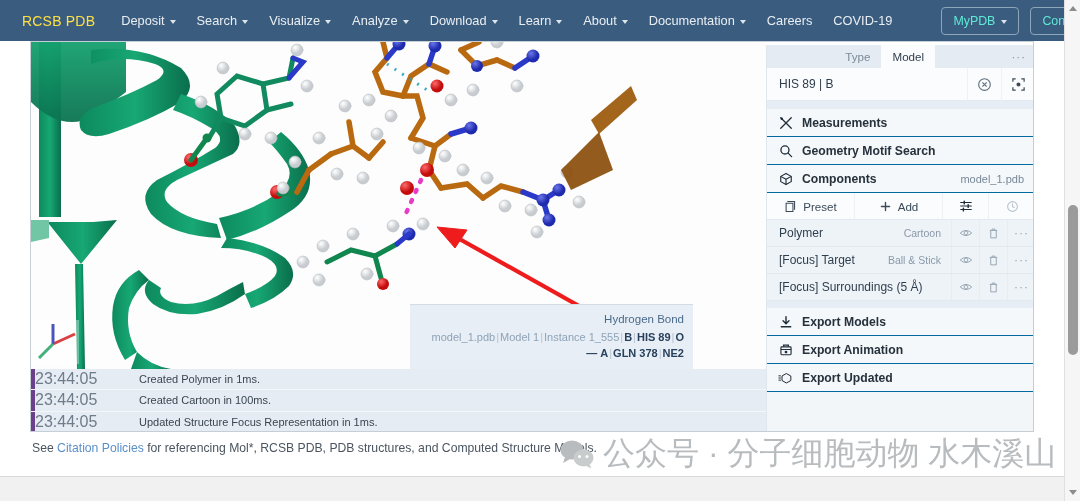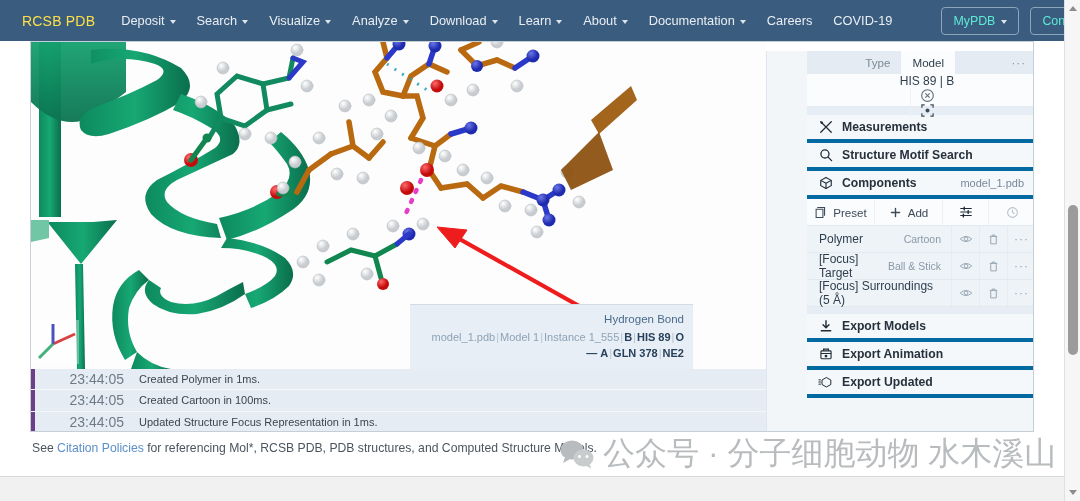--- a/index.html
+++ b/index.html
@@ -78,62 +78,60 @@
     position: absolute; left: 0; top: 327px; width: 735px; height: 64px;
     background: #ffffff; overflow: hidden;
   }
   .logrow {
     display: flex; align-items: center; height: 21.3px;
     background: #e6ecf3; border-bottom: 1px solid #f4f7fa;
     font-size: 11px; color: #3f4b57;
   }
   .logrow .bar { width: 4px; height: 100%; background: #6b3f8c; flex: none; }
   .logrow .tm {
-    width: 104px; text-align: right; padding-right: 15px;
-    color: #6e7b88; font-size: 14px; flex: none;
+    width: 104px; padding-right: 15px;
+    color: #6e7b88; font-size: 16px; flex: none;
   }
   .logrow .msg { color: #3a454f; }
 
   
   #rightpanel {
-    position: absolute; left: 735px; top: 9px; width: 269px; height: 391px;
+    position: absolute; left: 735px; top: 3px; width: 269px; height: 391px;
     background: #f3f6f9; overflow: hidden;
     border-left: 1px solid #dfe6ed;
-    padding-left: 40px;
   }
   .rp-tabs {
     display: flex; align-items: stretch; height: 23px;
     background: #e4ebf2; font-size: 11.6px;
   }
   .rp-tabs .sp { flex: 1; }
   .rp-tab {
     padding: 0 11px; display: flex; align-items: center;
     color: #7c8b99; cursor: default;
   }
   .rp-tab.active { background: #fbfcfd; color: #2f3e4d; }
   .rp-tab.dots { color: #8b97a3; letter-spacing: 1px; padding: 0 9px; }
 
   .rp-sel {
     height: 33px; background: #fbfcfd; display: flex; align-items: center;
     padding-left: 12px; font-size: 12px; color: #2f3e4d;
     border-bottom: 1px solid #e3eaf1;
-    flex-direction: column;
   }
   .rp-sel .lbl { flex: 1; }
   .rp-sel .ico {
     width: 34px; height: 33px; display: flex; align-items: center; justify-content: center;
     color: #5f6f7e; border-left: 1px solid #eef2f6;
   }
 
   .rp-gap { height: 8px; background: #e7edf4; }
 
   .rp-row {
     height: 28px; display: flex; align-items: center;
     padding-left: 11px; gap: 9px;
-    background: #f5f8fa; border-bottom: 4px solid #0369a1;
+    background: #f5f8fa; border-bottom: 1px solid #0369a1;
     font-size: 12.2px; font-weight: bold; color: #26313c;
     cursor: default;
   }
   .rp-row .ico { width: 15px; display: flex; align-items: center; justify-content: center; color: #1f2c38; flex: none; }
   .rp-row .grow { flex: 1; }
   .rp-row .side { font-weight: normal; font-size: 11px; color: #77889a; padding-right: 11px; }
 
   .rp-toolbar {
     height: 27px; display: flex; align-items: stretch;
     background: #fbfcfd; border-bottom: 1px solid #e2e9f0;
@@ -494,21 +492,21 @@
       <span class="grow">Measurements</span>
     </div>
 
     <div class="rp-row">
       <span class="ico">
         <svg width="14" height="14" viewBox="0 0 16 16" fill="none" stroke="#1f2c38" stroke-width="1.5" stroke-linecap="round">
           <circle cx="6.8" cy="6.8" r="4.6"></circle>
             <path d="M10.4 10.4 L14.4 14.4"></path>
         </svg>
       </span>
-      <span class="grow">Structure Motif Search</span>
+      <span class="grow">Geometry Motif Search</span>
     </div>
 
     <div class="rp-row">
       <span class="ico">
         <svg width="14" height="14" viewBox="0 0 16 16" fill="none" stroke="#1f2c38" stroke-width="1.3" stroke-linejoin="round">
           <path d="M8 1.6 L14 5 V11 L8 14.4 L2 11 V5 Z"></path>
             <path d="M2 5 L8 8.4 L14 5 M8 8.4 V14.4"></path>
         </svg>
       </span>
       <span class="grow">Components</span>

